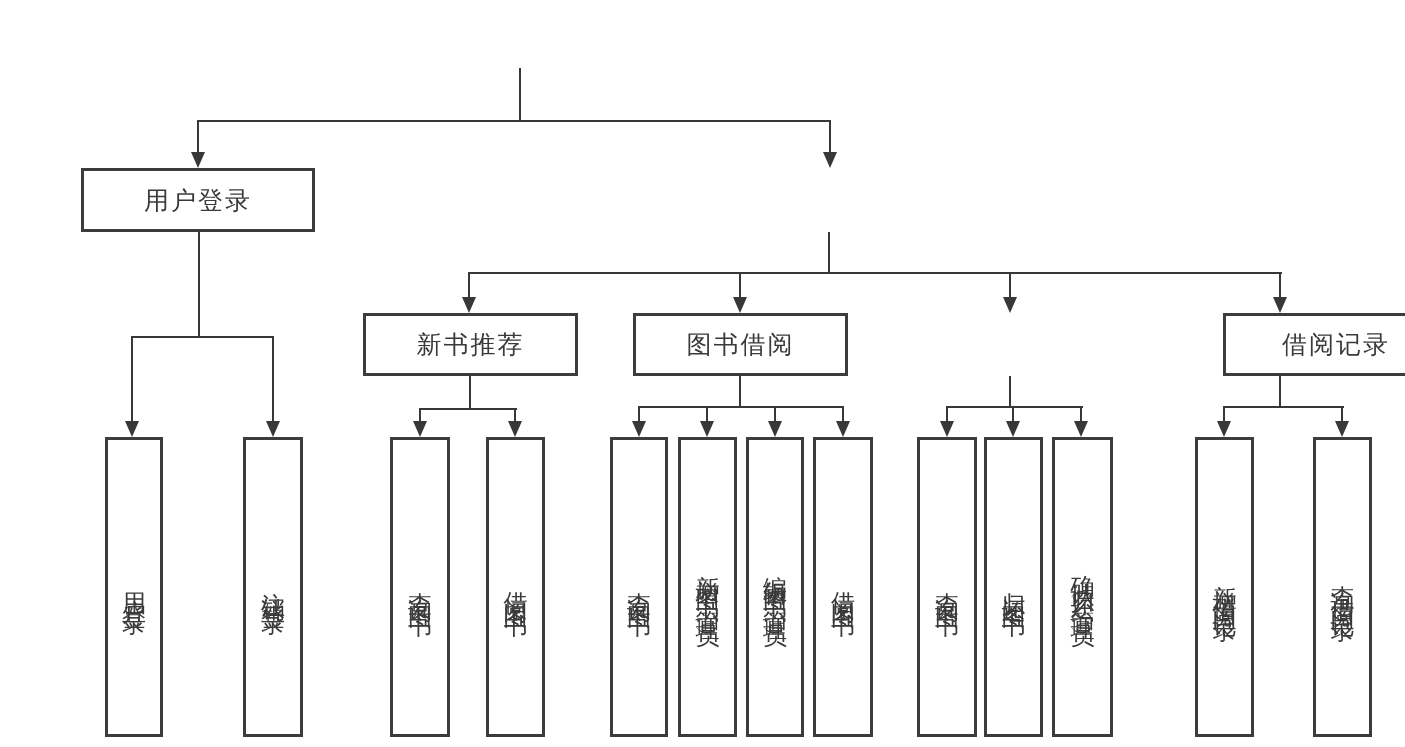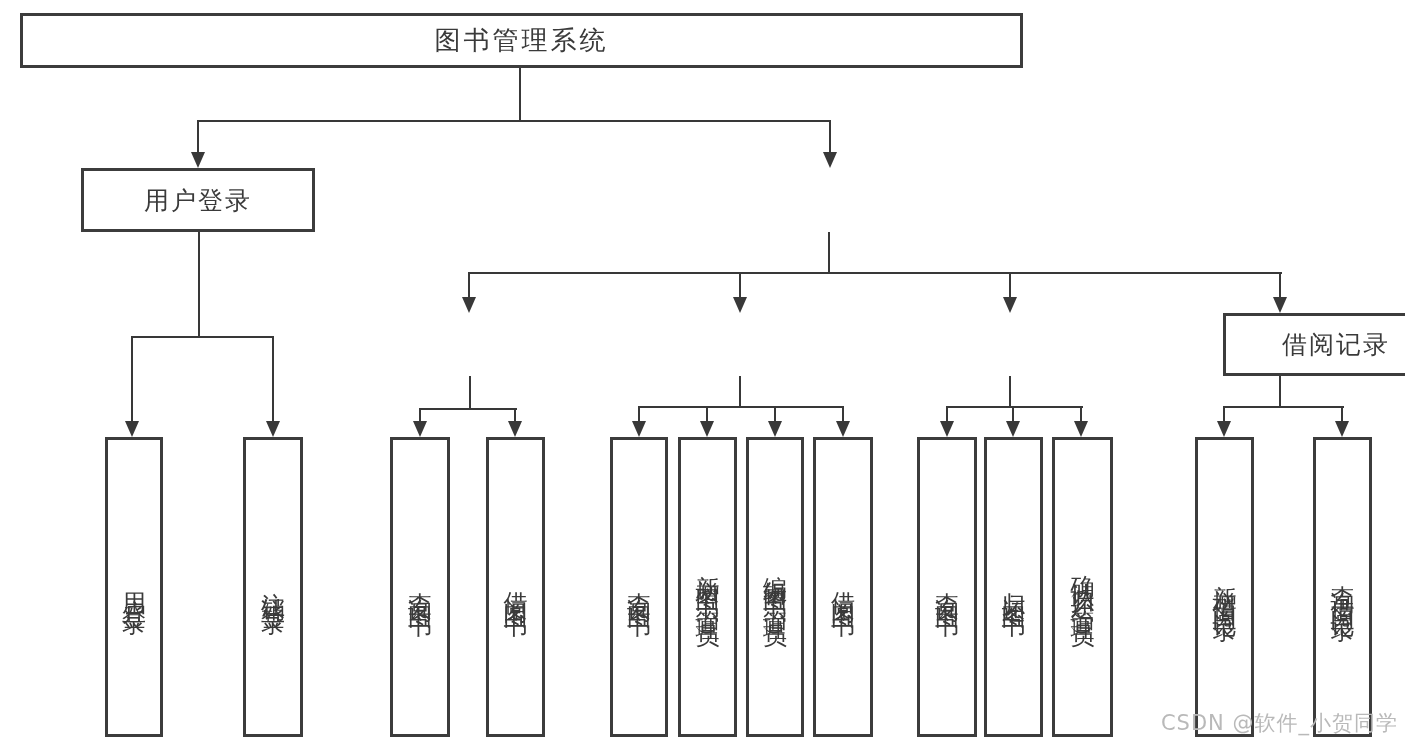--- a/index.html
+++ b/index.html
@@ -107,28 +107,31 @@
   <div class="tri" style="left:1006px;top:421px"></div>
   <div class="tri" style="left:1074px;top:421px"></div>
 
   <div class="ln" style="left:1279px;top:376px;width:2px;height:31px"></div>
   <div class="ln" style="left:1223px;top:406px;width:121px;height:2px"></div>
   <div class="ln" style="left:1223px;top:406px;width:2px;height:16px"></div>
   <div class="ln" style="left:1341px;top:406px;width:2px;height:16px"></div>
   <div class="tri" style="left:1217px;top:421px"></div>
   <div class="tri" style="left:1335px;top:421px"></div>
 
-  <div class="node root" style="left:20px;top:13px;width:1003px;height:55px">
-    <span>图书管理系统</span>
-  </div>
 
   <div class="node lvl" style="left:81px;top:168px;width:234px;height:64px">
     <span>用户登录</span>
   </div>
 
+  <div class="node lvl" style="left:363px;top:313px;width:215px;height:63px">
+    <span>新书推荐</span>
+  </div>
+  <div class="node lvl" style="left:633px;top:313px;width:215px;height:63px">
+    <span>图书借阅</span>
+  </div>
   <div class="node lvl" style="left:1223px;top:313px;width:226px;height:63px">
     <span>借阅记录</span>
   </div>
 
   <div class="node leaf" style="left:105px;width:58px">
     <span class="vtxt">用户登录</span>
   </div>
   <div class="node leaf" style="left:243px;width:60px">
     <span class="vtxt">注销登录</span>
   </div>
@@ -159,15 +162,14 @@
   <div class="node leaf" style="left:1052px;width:61px">
     <span class="vtxt">确认归还（管理员）</span>
   </div>
   <div class="node leaf" style="left:1195px;width:59px">
     <span class="vtxt">新增借阅记录</span>
   </div>
   <div class="node leaf" style="left:1313px;width:59px">
     <span class="vtxt">查询借阅记录</span>
   </div>
 
-  <div class="watermark">CSDN @软件_小贺同学</div>
 
 </div>
 
 </body></html>

